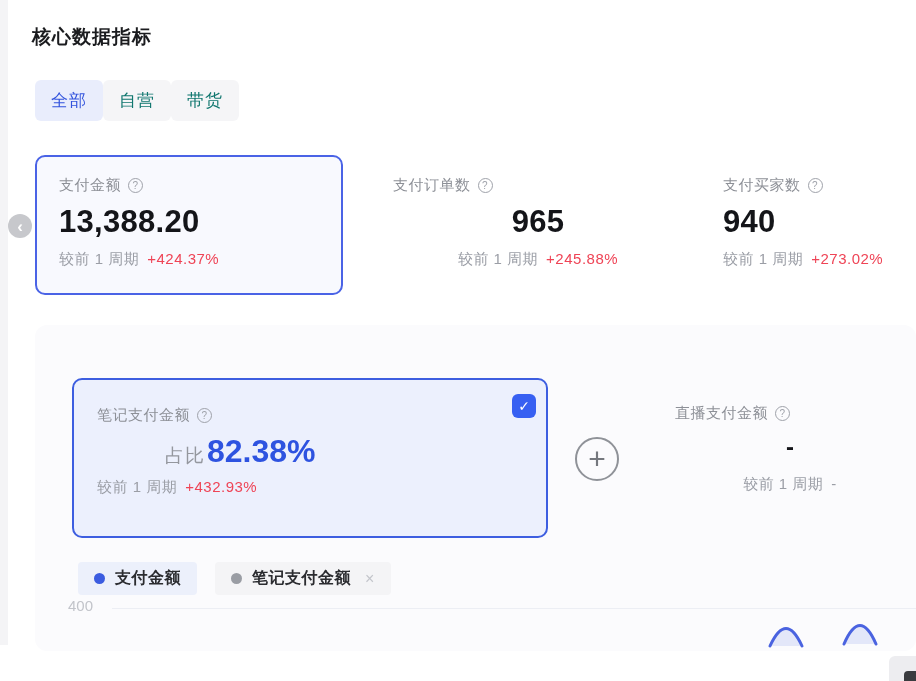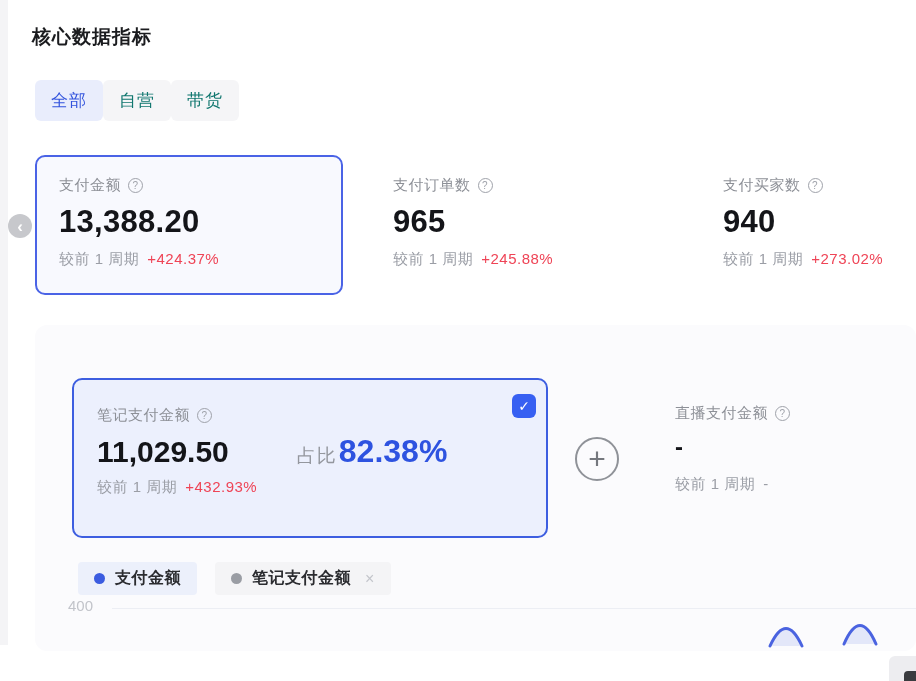--- a/index.html
+++ b/index.html
@@ -85,21 +85,21 @@
   .compare-row .delta.flat { color: #9b9ea6; }
   #card-pay-amount {
     left: 35px;
     width: 308px;
     border: 2px solid #4a63e6;
     border-radius: 10px;
     background: #f8f9fe;
     padding: 19px 22px;
     cursor: pointer;
   }
-  #card-pay-orders { left: 393px; width: 290px; padding-top: 21px; cursor: pointer; }
+  #card-pay-orders { left: 393px; width: 290px; padding-top: 21px; cursor: pointer; text-align: center; }
   #card-pay-buyers { left: 723px; width: 200px; padding-top: 21px; cursor: pointer; }
   
   .help-icon {
     display: inline-flex;
     align-items: center;
     justify-content: center;
     width: 15px; height: 15px;
     border: 1px solid #9fa2aa;
     border-radius: 50%;
     font-size: 10px;
@@ -189,20 +189,21 @@
     justify-content: center;
     line-height: 1;
     cursor: pointer;
     background: #fbfbfd;
   }
   .live-card {
     position: absolute;
     left: 640px; top: 79px;
     width: 230px;
     cursor: pointer;
+    text-align: center;
   }
   .live-card .card-label-row {
     display: flex;
     align-items: center;
     gap: 7px;
     font-size: 15px;
     color: #8d9097;
     letter-spacing: 0.5px;
   }
   .live-value {
@@ -336,21 +337,20 @@
 
     <div class="note-card">
       <div class="checkbox">
         <span>✓</span>
       </div>
       <div class="card-label-row">
         <span>笔记支付金额</span>
         <span class="help-icon">?</span>
       </div>
       <div class="note-main-row">
-        <span class="note-value">11,029.50</span>
         <span class="ratio-group">
           <span class="ratio-label">占比</span>
           <span class="ratio-value">82.38%</span>
         </span>
       </div>
       <div class="compare-row">
         <span>较前 1 周期</span><span class="delta">+432.93%</span>
       </div>
     </div>
 

